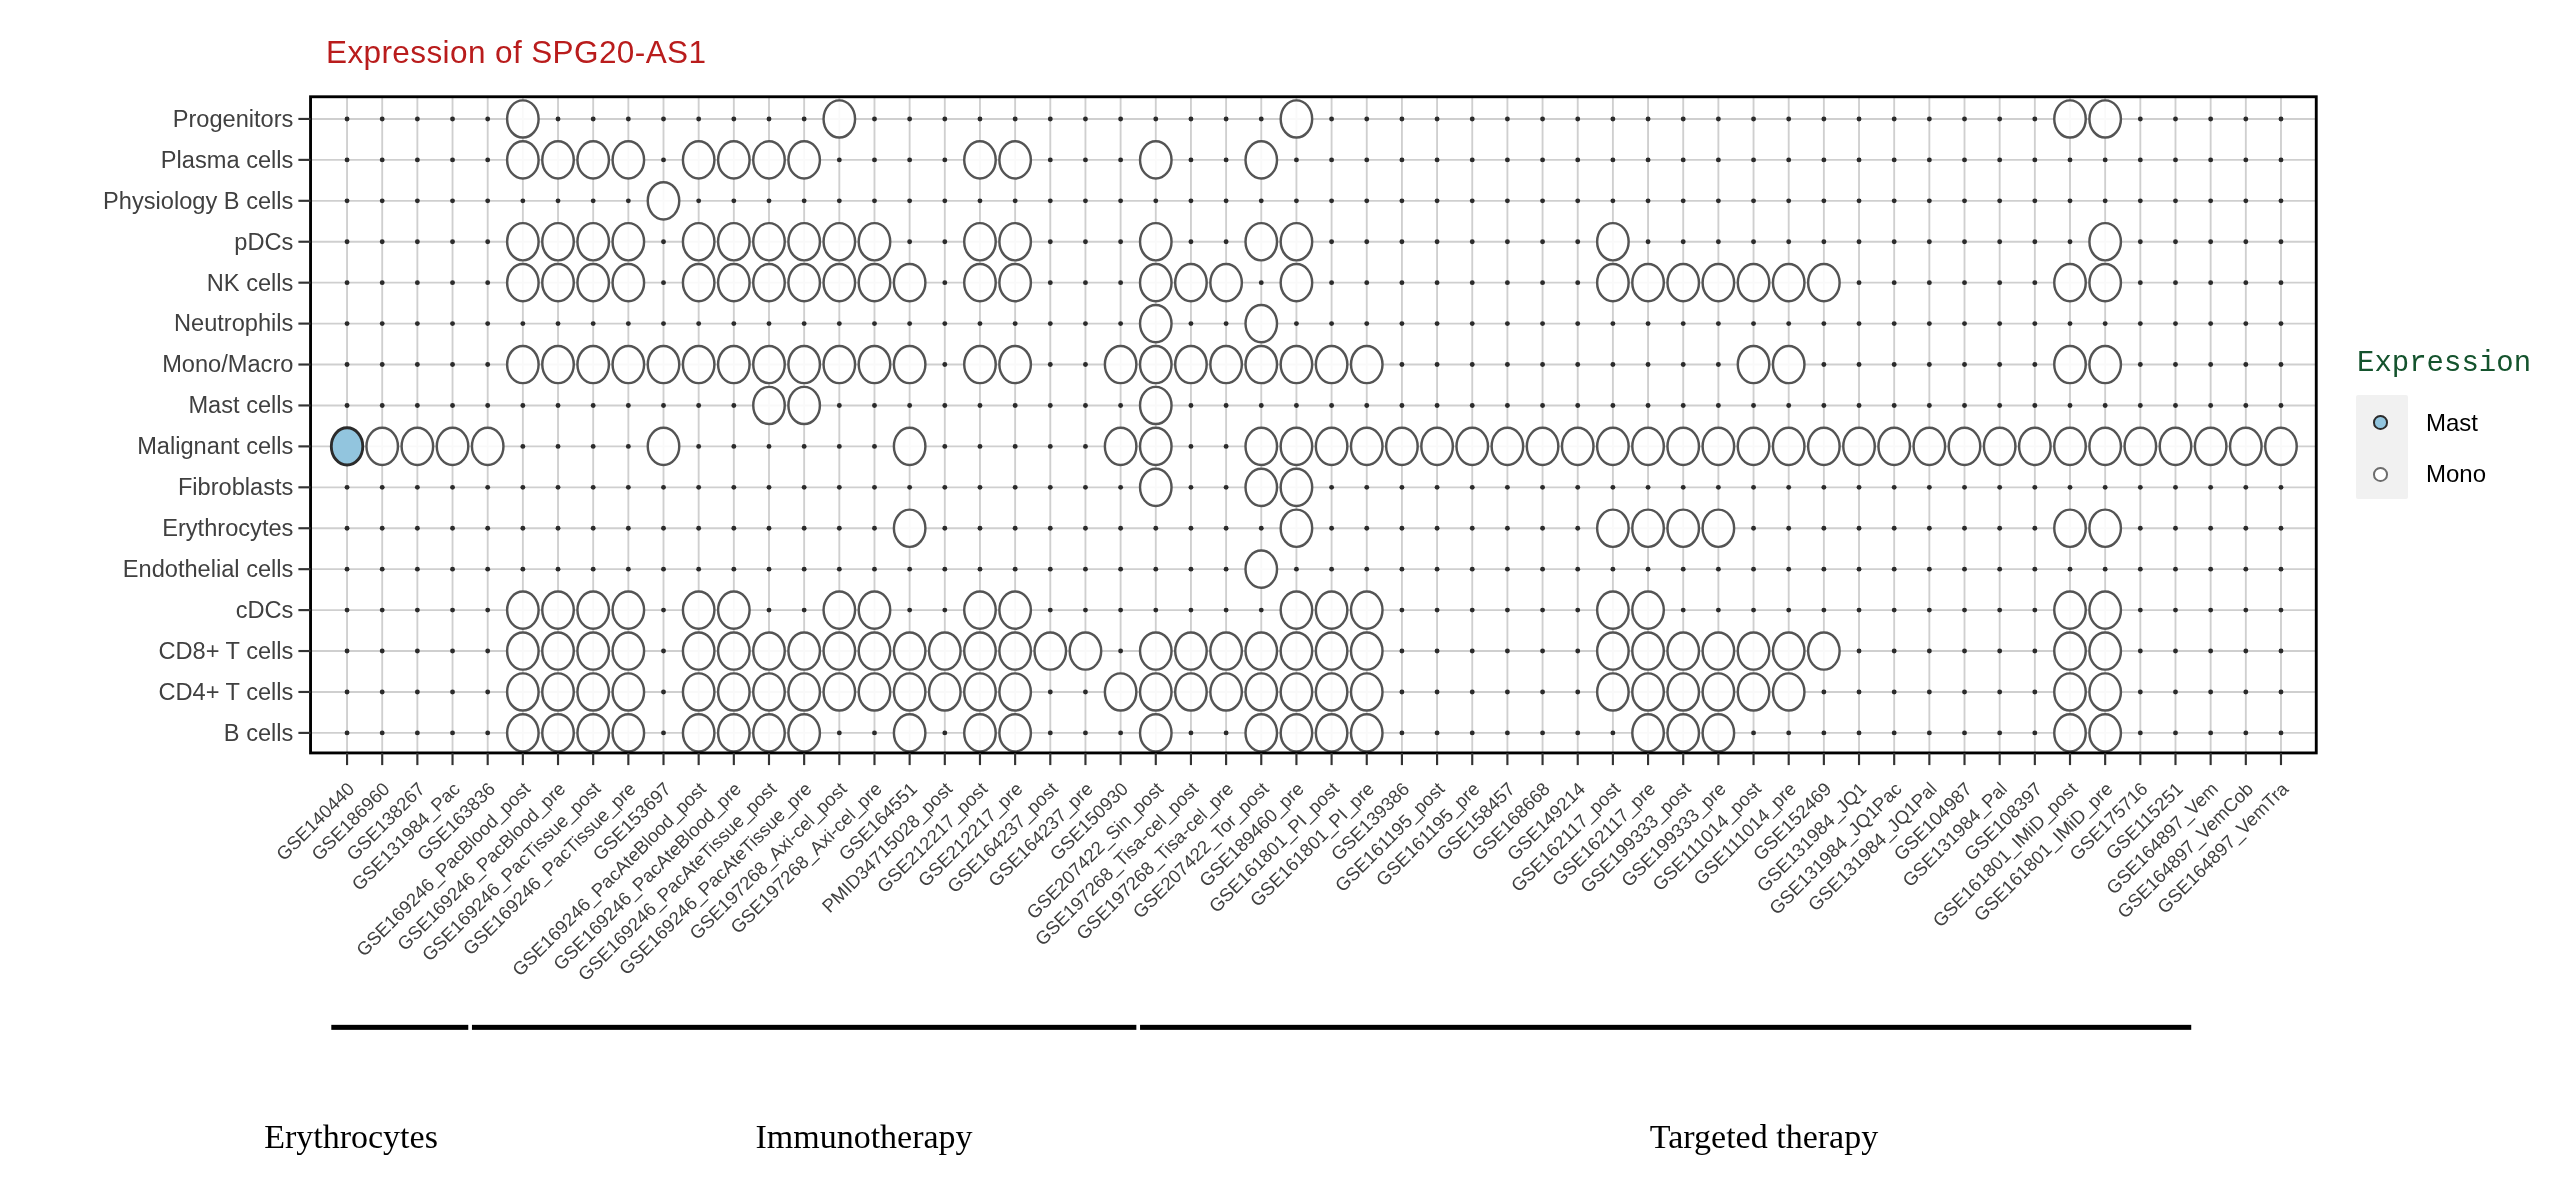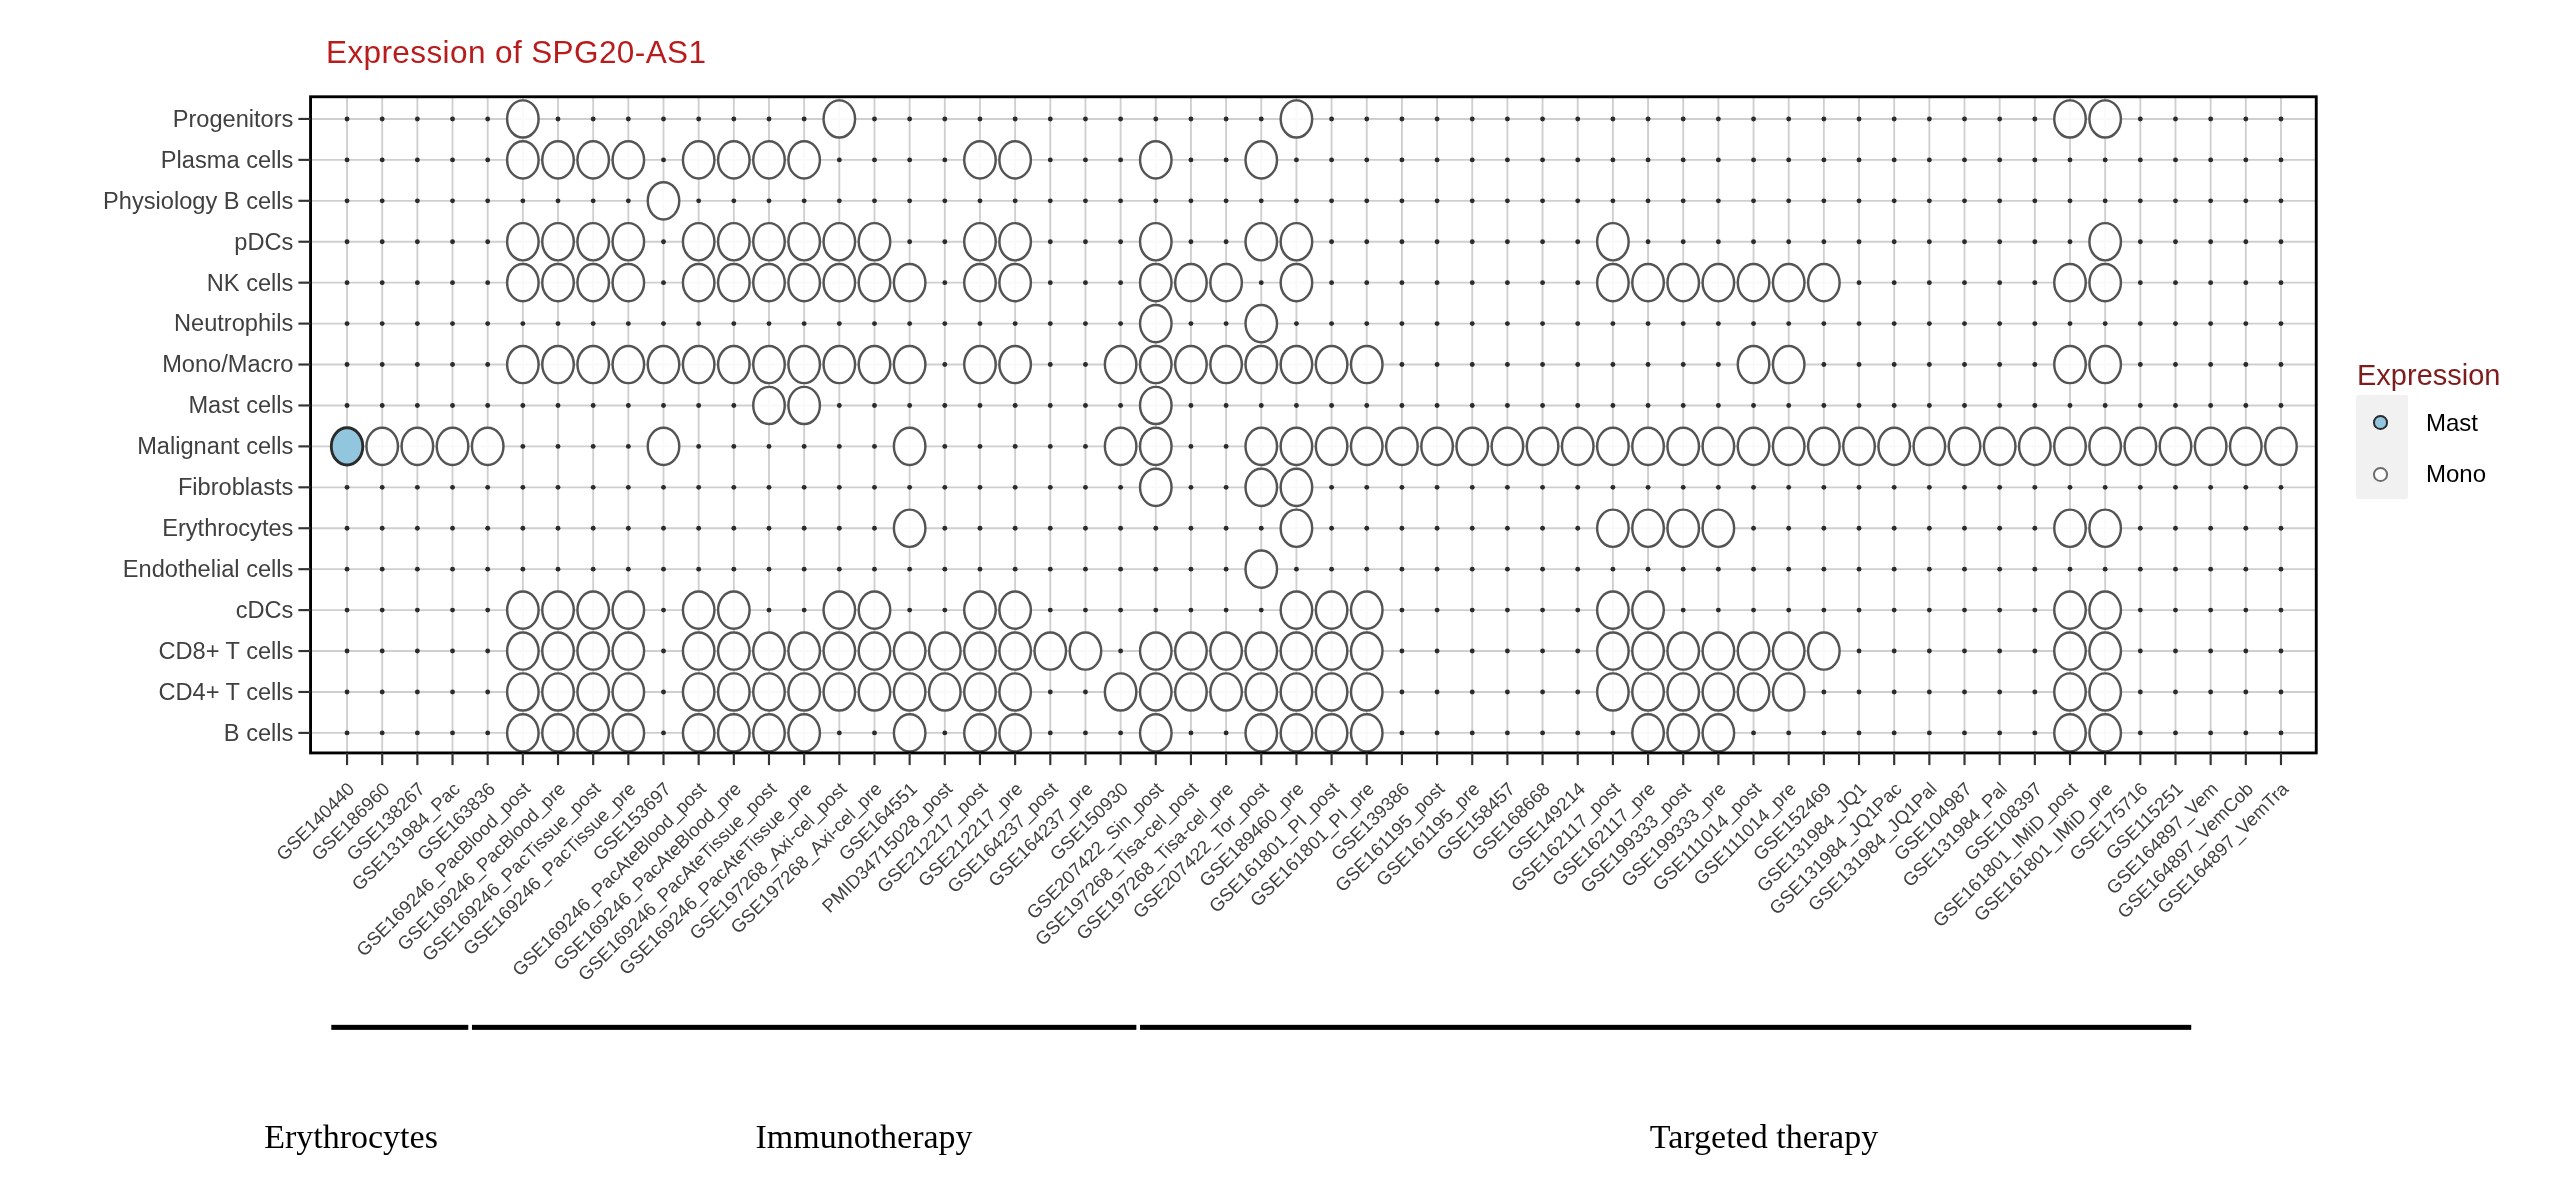--- a/index.html
+++ b/index.html
@@ -1,20 +1,20 @@
 <!DOCTYPE html>
 <html style="font-size:11.4px"><head>
 <meta charset="utf-8">
 <style>
   html,body{margin:0;padding:0;background:#ffffff;}
   .stage{position:relative;width:2576px;height:1181px;background:#fff;overflow:hidden;
          font-family:"Liberation Sans",sans-serif;}
   .title{position:absolute;left:312px;top:34px;font-size:31.5px;color:#b91c1c;letter-spacing:0.4px;margin-left:14px;}
   .legend{position:absolute;left:2340px;top:343px;width:229px;}
-  .legend-title{position:absolute;left:17px;top:16px;font-size:29px;color:#7f1d1d;}
+  .legend-title{position:absolute;left:17px;top:4px;font-size:29px;color:#14532d;font-family:Liberation Mono, monospace;}
   .legend-keybox{position:absolute;left:15.7px;top:52px;width:52px;height:104px;background:#f1f1f1;border-radius:2.1px;}
   .legend-item-icon{position:absolute;width:10.7px;height:10.7px;border-radius:50%;box-sizing:content-box;}
   .icon-down{left:33px;top:72px;border:2.9px solid #2b2b2b;background:#92c5de;}
   .icon-none{left:33px;top:124px;border:2.9px solid #6d6d6d;background:#ffffff;}
   .legend-item-label{position:absolute;left:86px;font-size:24px;color:#000;line-height:24px;}
   .label-down{top:68px;}
   .label-none{top:119px;}
   .group-label{position:absolute;top:1118px;transform:translateX(-50%);
                font-family:"Liberation Serif",serif;font-size:34px;color:#000;white-space:nowrap;}
   .gl-0{left:351px;} .gl-1{left:848px;margin-left:16px;} .gl-2{left:1764px;text-align:center;}

